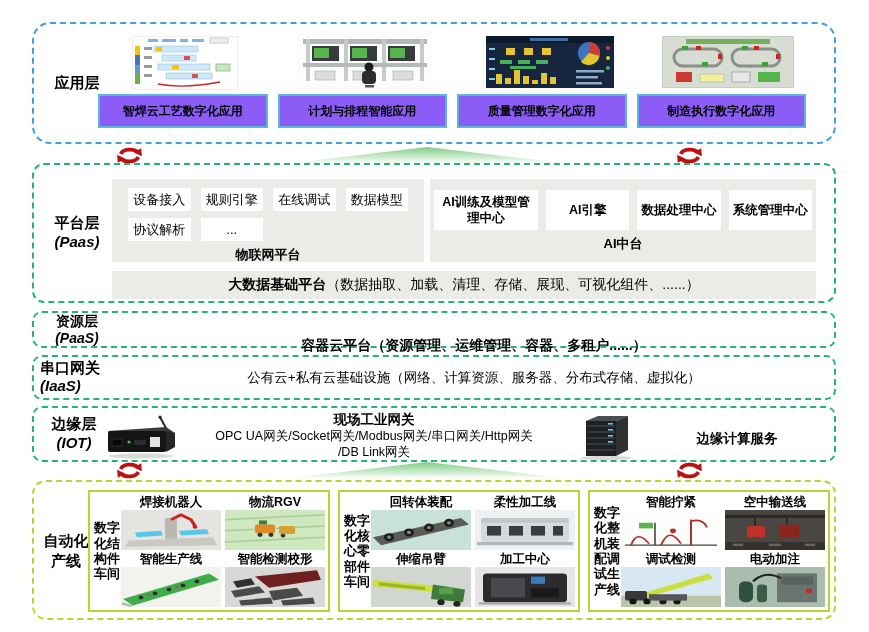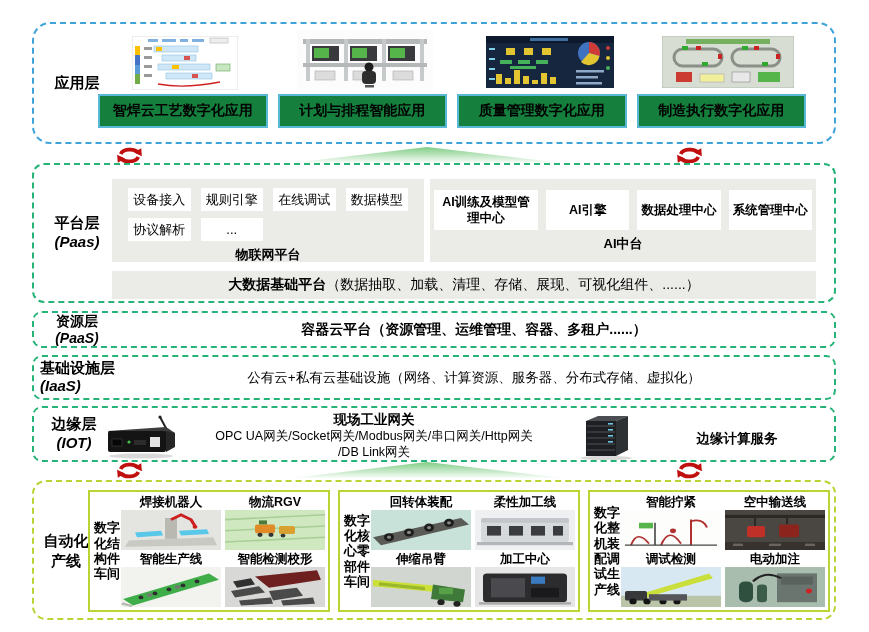--- a/index.html
+++ b/index.html
@@ -11,35 +11,35 @@
   .app-layer{left:32px;top:22px;width:804px;height:122px;border:2px dashed #3fa3d9;border-radius:18px;}
   .platform-layer{left:32px;top:163px;width:804px;height:140px;border:2px dashed #25b377;border-radius:12px;}
   .resource-layer{left:32px;top:311px;width:804px;height:37px;border:2px dashed #25b377;border-radius:10px;}
   .infra-layer{left:32px;top:355px;width:804px;height:45px;border:2px dashed #25b377;border-radius:10px;}
   .edge-layer{left:32px;top:406px;width:804px;height:56px;border:2px dashed #25b377;border-radius:10px;}
   .production-layer{left:32px;top:480px;width:804px;height:140px;border:2px dashed #b8d435;border-radius:14px;}
   
   .shot{position:absolute;}
   .shot svg{display:block;width:100%;height:100%;}
   .app-row{position:absolute;left:64px;top:70px;width:708px;height:34px;display:flex;gap:10px;}
-  .app-box{flex:1;background:#15803d;border:2px solid #58b8d6;display:flex;align-items:center;justify-content:center;font-weight:bold;font-size:14px;box-sizing:border-box;}
+  .app-box{flex:1;background:#8b5cf6;border:2px solid #58b8d6;display:flex;align-items:center;justify-content:center;font-weight:bold;font-size:12px;box-sizing:border-box;}
   
   .panel{position:absolute;background:#ebebe8;box-sizing:border-box;}
   .iot-panel{left:78px;top:14px;width:312px;height:83px;padding:9px 16px 0;}
   .iot-grid{display:grid;grid-template-columns:repeat(4,1fr);gap:7px 10px;}
   .pbox{background:#fff;height:23px;display:flex;align-items:center;justify-content:center;font-size:13px;}
   .panel-cap{text-align:center;font-weight:bold;font-size:13px;margin-top:5px;}
   .ai-panel{left:396px;top:14px;width:386px;height:83px;padding:11px 4px 0;}
   .ai-grid{display:grid;grid-template-columns:1.25fr 1fr 1fr 1fr;gap:8px;}
   .aibox{background:#fff;height:40px;display:flex;align-items:center;justify-content:center;text-align:center;font-weight:bold;font-size:12.5px;line-height:1.3;word-break:break-all;padding:0 4px;box-sizing:border-box;}
   .bigdata{position:absolute;left:78px;top:106px;width:704px;height:28px;background:#ebebe8;display:flex;align-items:center;justify-content:center;font-size:14px;}
   .bigdata b{font-weight:bold;}
   
   .center-line{position:absolute;left:100px;right:20px;top:50%;transform:translateY(-50%);text-align:center;}
-  .resource-layer .center-line{font-weight:bold;font-size:14px;}
+  .resource-layer .center-line{font-weight:bold;font-size:14px;margin-top:16px;}
   .infra-layer .center-line{font-size:13.5px;}
   
   .edge-center{position:absolute;left:130px;top:3px;width:420px;text-align:center;}
   .edge-center .t{font-weight:bold;font-size:13.5px;line-height:17px;}
   .edge-center .l{font-size:12.5px;line-height:16px;}
   .edge-right{position:absolute;left:614px;top:22px;width:178px;text-align:center;}
   .edge-right .t{font-weight:bold;font-size:13.5px;line-height:18px;}
   .edge-right .l{font-size:13px;line-height:17px;}
   
   .prod-lbl{position:absolute;left:4px;top:50%;transform:translateY(-50%);width:56px;font-weight:bold;font-size:15px;line-height:1.3;text-align:center;word-break:break-all;}
@@ -265,21 +265,21 @@
   <section class="layer resource-layer">
     <div class="lbl" style="font-size:14px;width:70px">
       <div>资源层</div>
       <div class="sub">(PaaS)</div>
     </div>
     <div class="center-line">容器云平台（资源管理、运维管理、容器、多租户......）</div>
   </section>
 
   <section class="layer infra-layer">
     <div class="lbl" style="width:84px;text-align:left;left:6px">
-      <div>基础设施层</div>
+      <div>串口网关</div>
       <div class="sub">(IaaS)</div>
     </div>
     <div class="center-line">公有云+私有云基础设施（网络、计算资源、服务器、分布式存储、虚拟化）</div>
   </section>
 
   <section class="layer edge-layer">
     <div class="lbl" style="width:64px">
       <div>边缘层</div>
       <div class="sub">(IOT)</div>
     </div>

